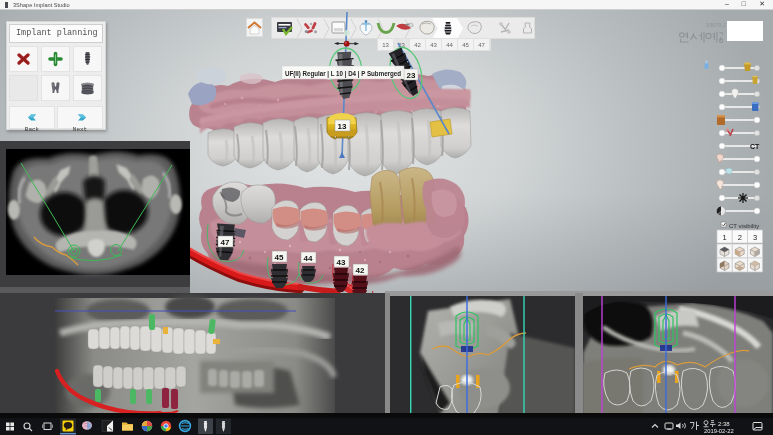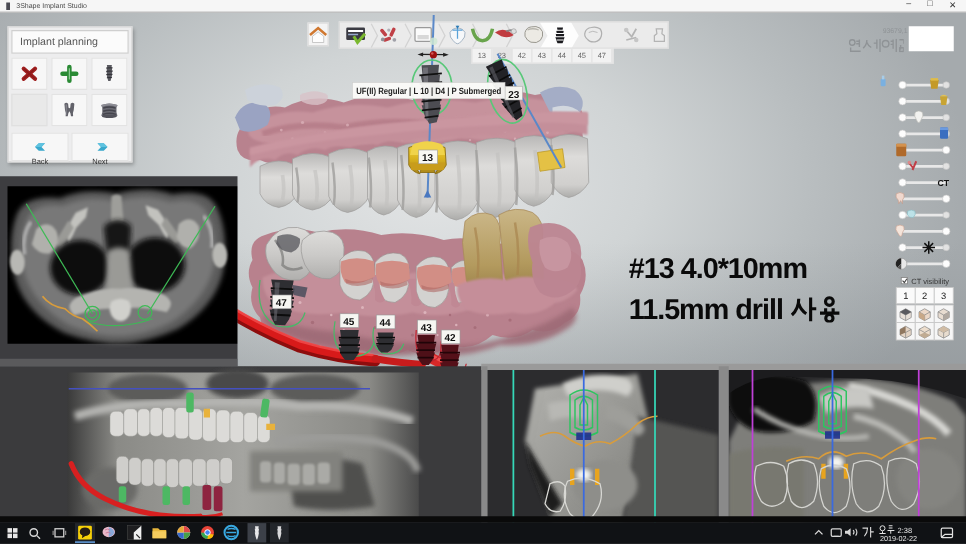--- a/index.html
+++ b/index.html
@@ -7,21 +7,21 @@
 #app { position:relative; width:773px; height:435px; background:#0c0c0e; }
 
 #titlebar { position:absolute; left:0; top:0; width:773px; height:10px; background:#f6f6f6; border-bottom:1px solid #cfcfcf; }
 #titlebar .ticon { position:absolute; left:5px; top:2px; width:3px; height:6px; background:#4a4a52; }
 #titlebar .ttext { position:absolute; left:13px; top:1.5px; font-size:5.6px; color:#4a4a4a; letter-spacing:0; }
 #titlebar .wbtn { position:absolute; top:0px; font-size:7px; color:#333; }
 
 #main { position:absolute; left:0; top:10px; width:773px; height:408px;
   background:linear-gradient(to bottom, rgba(90,98,103,0) 45%, rgba(90,98,103,0.38) 100%), radial-gradient(ellipse 430px 270px at 345px 135px, #e3e5e6 0%, #d0d4d5 40%, #b9bec0 70%, #a5aaad 100%); }
 
-#leftpanel { position:absolute; left:6px; top:11px; width:100px; height:109px; background:#ededee; border:1px solid #d6d6d6; box-shadow:1px 2px 3px rgba(0,0,0,0.25); }
+#leftpanel { position:absolute; left:6px; top:11px; width:100px; height:109px; background:#ededee; border:1px solid #d6d6d6; box-shadow:1px 2px 3px rgba(0,0,0,0.25);font-family:Liberation Mono, monospace; }
 #lp-title { position:absolute; left:2px; top:2px; width:94px; height:19px; background:#fbfbfb; border:1px solid #cfcfcf; font-size:8.5px; color:#555; line-height:17px; padding-left:6px; }
 .lp-btn { position:absolute; width:29px; height:26px; background:#f7f7f7; border:1px solid #e3e3e3; }
 #lp-back, #lp-next { position:absolute; top:84px; width:46px; height:23px; background:#f7f7f7; border:1px solid #e3e3e3; text-align:center; padding-top:2px; }
 #lp-back { left:2px; } #lp-next { left:50px; }
 .nav-lbl { font-size:6px; color:#333; display:block; margin-top:0px; line-height:6px; }
 
 #homebtn { position:absolute; left:246px; top:8px; width:17px; height:19px; background:#f4f4f4; border:1px solid #dcdcdc; }
 #toolbar { position:absolute; left:271px; top:7px; width:264px; height:22px; background:#ebebeb; border:1px solid #dcdcdc; }
 #toothstrip { position:absolute; left:377px; top:28px; width:114px; height:13px; background:#f2f2f2; border:1px solid #e0e0e0; display:flex; }
 #toothstrip span { flex:1; text-align:center; font-size:6px; color:#666; line-height:12px; border-right:1px solid #e2e2e2;}
@@ -505,32 +505,20 @@
           <rect x="154" y="244" width="15" height="11" fill="#f6f6f2" stroke="#999" stroke-width="0.5"></rect>
           <text x="156.5" y="253">43</text>
           <rect x="173" y="252" width="15" height="11" fill="#f6f6f2" stroke="#999" stroke-width="0.5"></rect>
           <text x="175.5" y="261">42</text>
         </g>
       </g>
 
       <rect x="102" y="54" width="122" height="13" fill="#fbfbf9" opacity="0.95" stroke="#d0d0ce" stroke-width="0.5"></rect>
       <text x="105" y="63.5" font-family="Liberation Sans, sans-serif" font-size="7.2" font-weight="bold" fill="#222" textLength="116" lengthAdjust="spacingAndGlyphs">UF(II) Regular | L 10 | D4 | P Submerged</text>
     </svg>
-    <div id="bigtext">#13 4.0*10mm<span class="l2">11.5mm drill&nbsp;<svg width="41" height="21" viewBox="0 0 41 21">
-            <g stroke="#0a0a0a" stroke-width="2.5" fill="none">
-              <path d="M7 2 Q7 10 1.5 15"></path>
-              <path d="M7 6 Q8.5 11 13 14"></path>
-              <path d="M16.5 1 L16.5 20"></path>
-              <path d="M16.5 10 L21 10"></path>
-              <circle cx="31.5" cy="4.2" r="3.1"></circle>
-              <path d="M28.5 9.5 L28.5 13 M34.5 9.5 L34.5 13"></path>
-              <path d="M24 13.5 L39.5 13.5"></path>
-              <circle cx="31.5" cy="17.5" r="2.9"></circle>
-            </g>
-          </svg></span></div>
     <div id="ctaxial">
     <svg width="190" height="152" viewBox="0 0 190 152">
       <defs>
         <filter id="b2">
               <feGaussianBlur stdDeviation="2"></feGaussianBlur>
             </filter>
         <filter id="b1">
               <feGaussianBlur stdDeviation="1"></feGaussianBlur>
             </filter>
         <filter id="b3">

